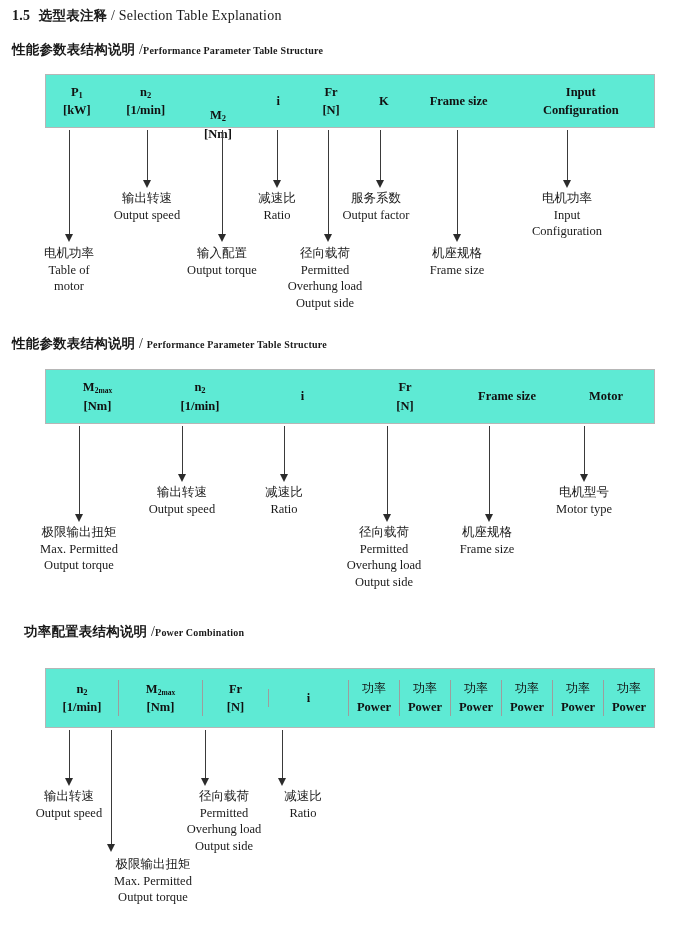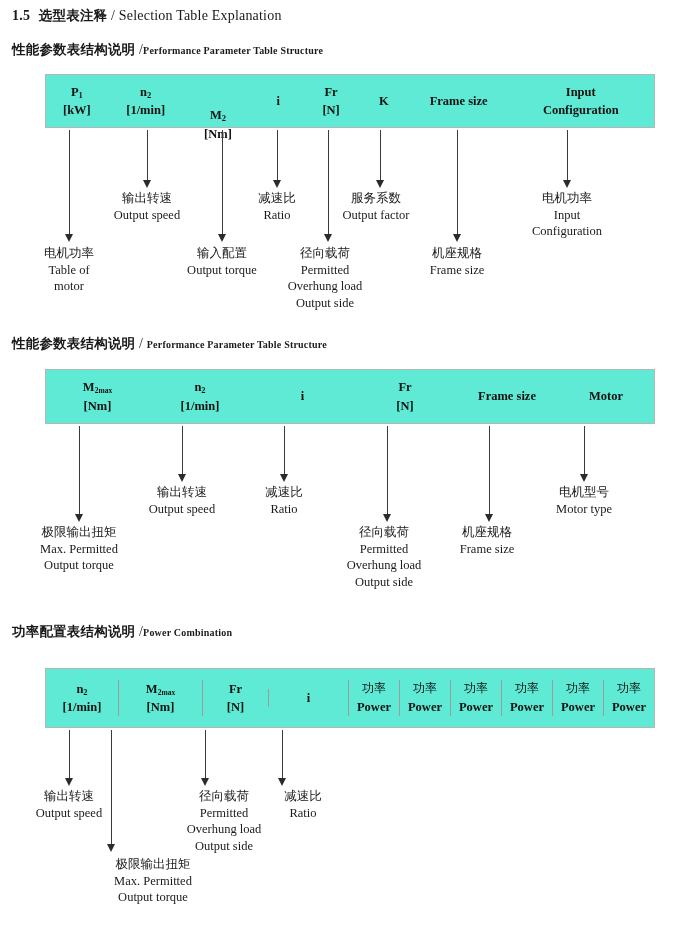--- a/index.html
+++ b/index.html
@@ -320,21 +320,21 @@
   <span class="cn">径向载荷</span>
   <span class="en">Permitted</span>
   <span class="en">Overhung load</span>
   <span class="en">Output side</span>
 </div>
 <div class="ann" style="left:487px; top:524px; transform:translateX(-50%);">
   <span class="cn">机座规格</span>
   <span class="en">Frame size</span>
 </div>
 
-<div class="sec-title" style="left:12px; top:623px;">
+<div class="sec-title" style="left:24px; top:623px;">
   <span class="cn">功率配置表结构说明</span>
   <span class="sl">/</span><span class="en-b">Power Combination</span>
 </div>
 
 <div class="tbl bordered" style="left:45px; top:668px; width:610px; height:60px;">
   <div class="cell" style="width:72px;">
     <span>n<sub>2</sub></span>
     <span class="l2">[1/min]</span>
   </div>
   <div class="cell" style="width:84px;">

